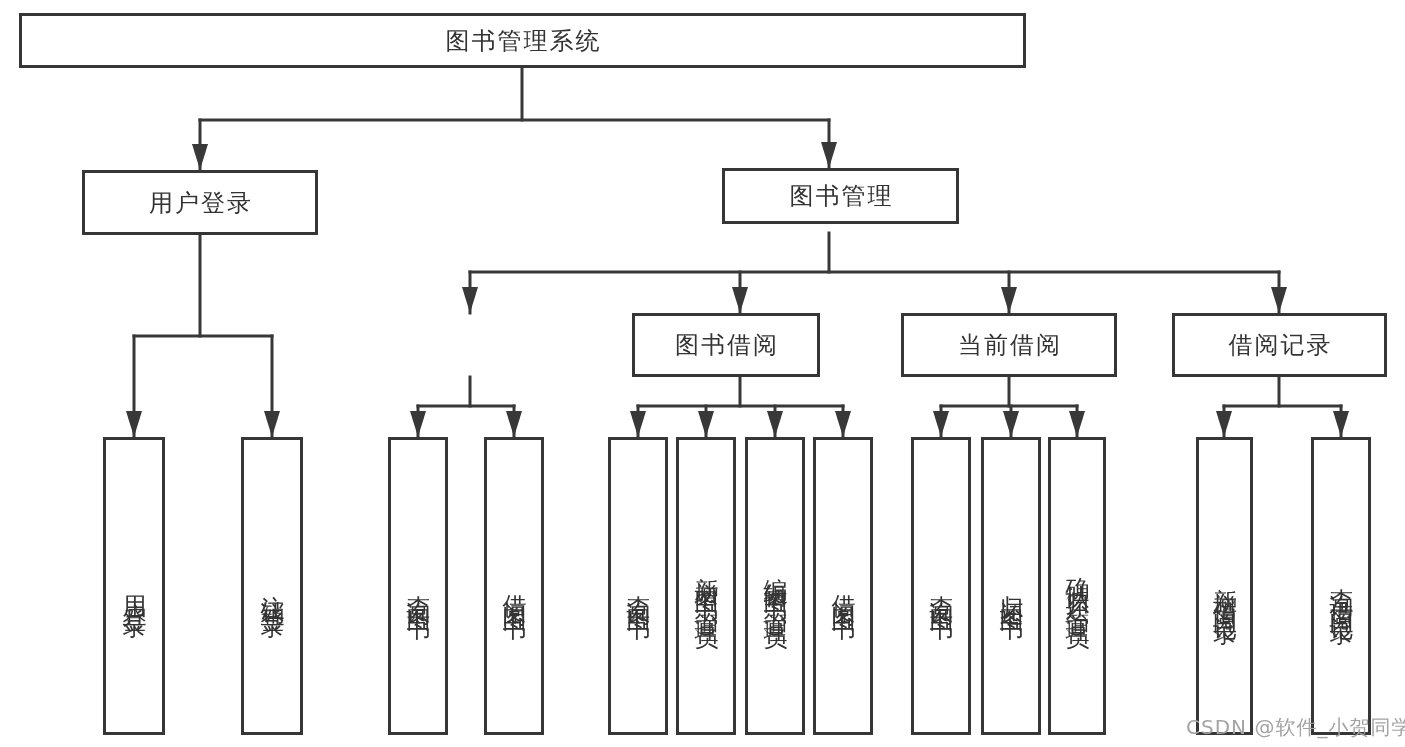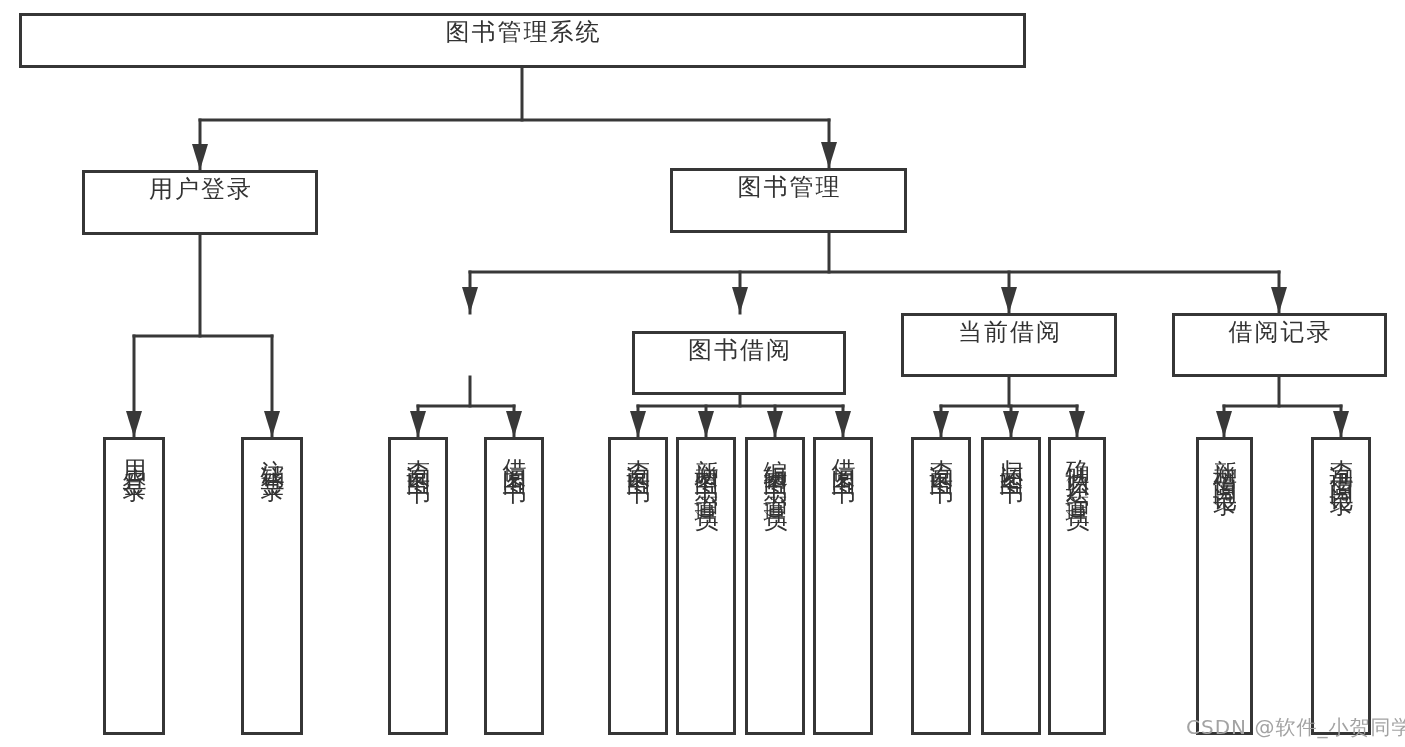--- a/index.html
+++ b/index.html
@@ -4,21 +4,21 @@
 <style>
   html,body{margin:0;padding:0;background:#ffffff;}
   .stage{
     position:relative;width:1405px;height:747px;background:#ffffff;overflow:hidden;
     font-family:"DejaVu Sans","Liberation Sans",sans-serif;color:#333333;
   }
   .wires{position:absolute;left:0;top:0;width:1405px;height:747px;}
   .wires line{stroke:#383838;stroke-width:3;stroke-linecap:square;}
   .box{
     position:absolute;box-sizing:border-box;background:#ffffff;
-    border:3px solid #363636;display:flex;align-items:flex-start;justify-content:center;
+    border:3px solid #363636;display:flex;align-items:center;justify-content:center;
   }
   .hbox span{
     font-size:24px;letter-spacing:2px;margin-right:-2px;white-space:nowrap;color:#333333;
   }
   .vbox span{
     writing-mode:vertical-rl;text-orientation:mixed;
     font-size:24px;line-height:1.05;letter-spacing:7px;margin-bottom:-7px;
     white-space:nowrap;color:#333333;
   }
   .watermark{
@@ -93,25 +93,25 @@
     </g>
   </svg>
 
   <div class="box hbox" style="left:19px;top:13px;width:1007px;height:55px">
     <span>图书管理系统</span>
   </div>
 
   <div class="box hbox" style="left:82px;top:170px;width:236px;height:65px">
     <span>用户登录</span>
   </div>
-  <div class="box hbox" style="left:670px;top:168px;width:237px;height:65px">
+  <div class="box hbox" style="left:722px;top:168px;width:237px;height:56px">
     <span>图书管理</span>
   </div>
 
-  <div class="box hbox" style="left:632px;top:331px;width:214px;height:64px">
+  <div class="box hbox" style="left:632px;top:313px;width:188px;height:64px">
     <span>图书借阅</span>
   </div>
   <div class="box hbox" style="left:1172px;top:313px;width:215px;height:64px">
     <span>借阅记录</span>
   </div>
   <div class="box hbox" style="left:901px;top:313px;width:216px;height:64px">
     <span>当前借阅</span>
   </div>
 
   <div class="box vbox" style="left:103px;top:437px;width:62px;height:298px">

